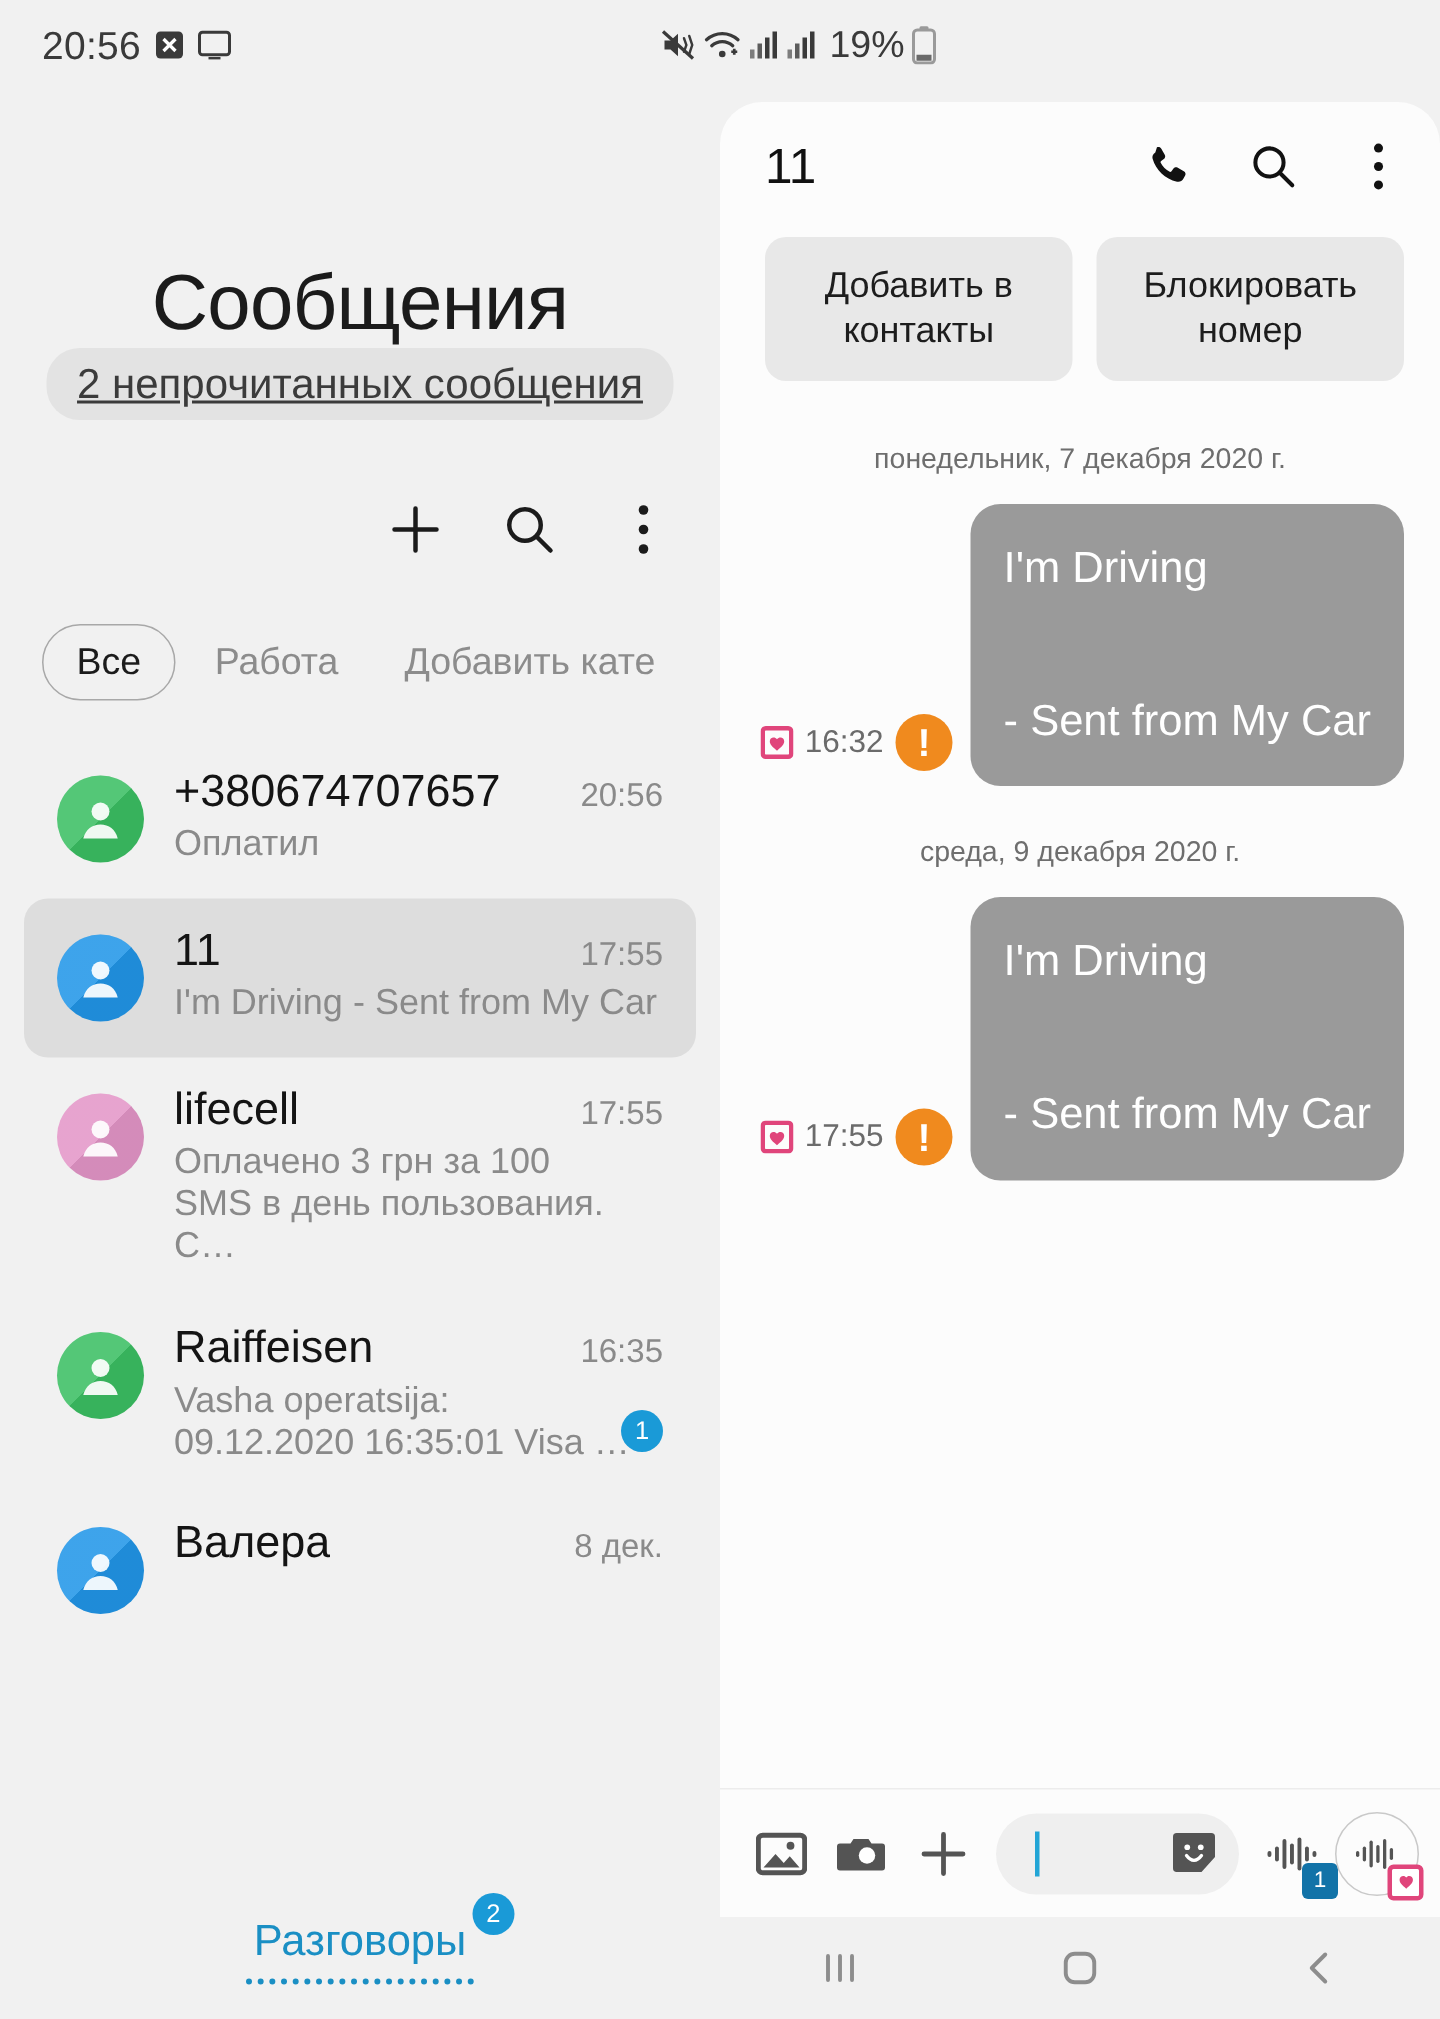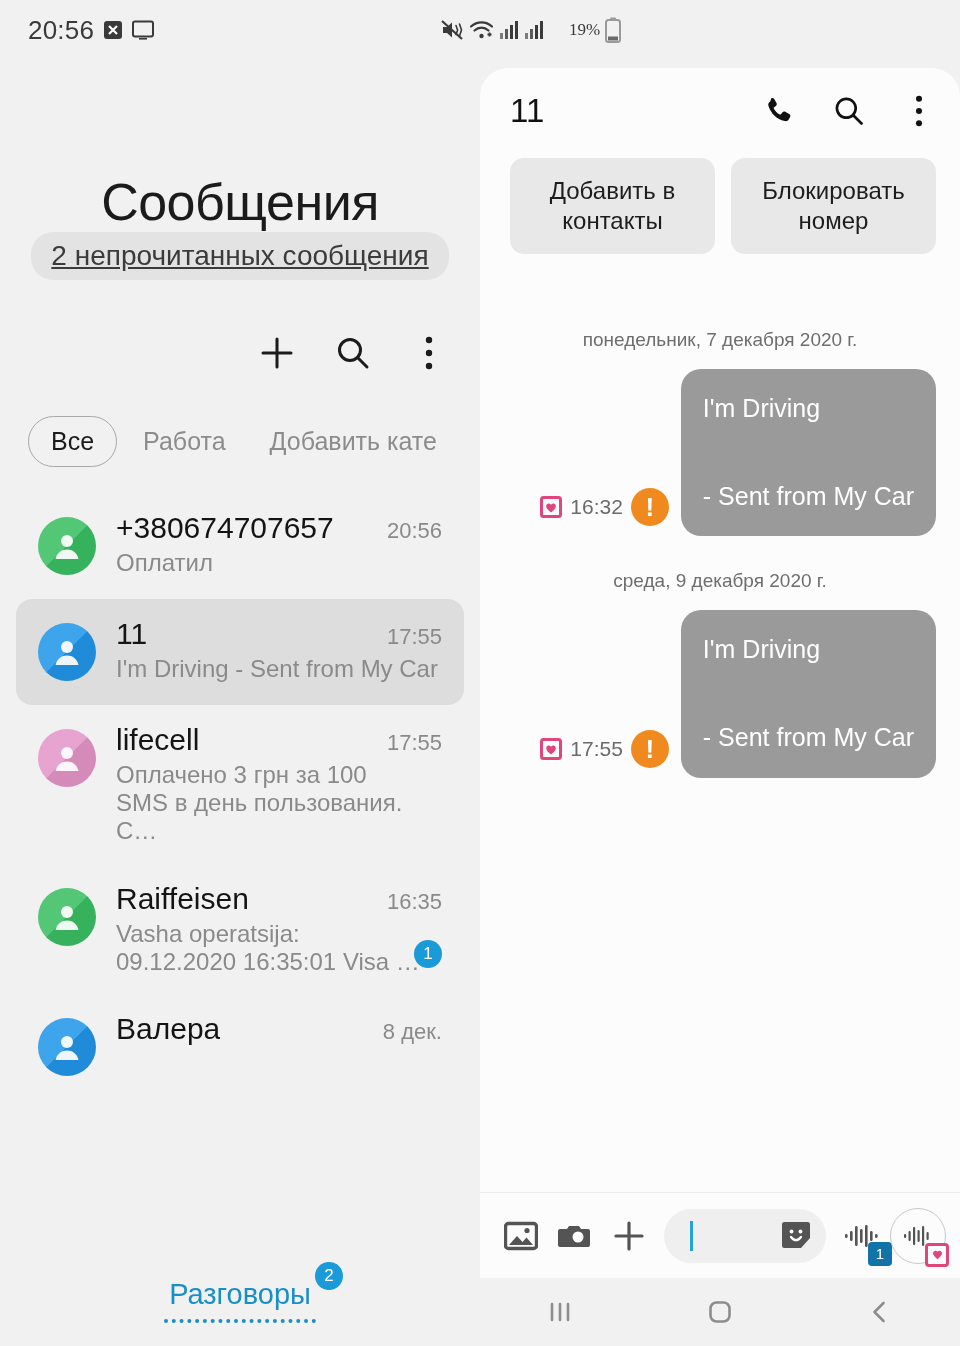--- a/index.html
+++ b/index.html
@@ -15,21 +15,21 @@
   .statusbar {
     position: absolute; top: 0; left: 0; width: 960px; height: 60px;
     display: flex; align-items: center;
   }
   .sb-left { display: flex; align-items: center; gap: 9px; margin-left: 28px; }
   .sb-clock { font-size: 26px; color: #3a3a3a; letter-spacing: .2px; }
   .sb-right {
     position: absolute; left: 440px; top: 0; height: 60px;
     display: flex; align-items: center; gap: 5px;
   }
-  .sb-battery-text { font-size: 17px; color: #3a3a3a; margin-left: 20px; font-family: Liberation Serif, serif; }
+  .sb-battery-text { font-size: 25px; color: #3a3a3a; margin-left: 4px; }
   .ico { display: inline-block; line-height: 0; }
 
   
   .left-pane {
     position: absolute; left: 0; top: 60px; width: 480px; height: 1286px;
     background: #f1f1f1; overflow: hidden;
   }
   .title-area { padding: 115px 0 0 0; text-align: center; }
   .app-title {
     font-size: 52px; color: #1b1b1b; font-weight: 400; letter-spacing: -.5px;
@@ -121,33 +121,33 @@
   .ch-btn { width: 42px; height: 42px; display: flex; align-items: center; justify-content: center; }
 
   .action-row { display: flex; gap: 16px; padding: 16px 24px 0 30px; }
   .action-btn {
     background: #e8e8e8; border-radius: 14px; border: 0;
     font-size: 24px; color: #1d1d1d; line-height: 1.25;
     padding: 18px 12px; text-align: center; flex: 1 1 0; min-width: 0;
     font-family: "Liberation Sans", sans-serif;
   }
 
-  .thread { padding: 28px 24px 0 24px; margin-top: 33px; }
+  .thread { padding: 28px 24px 0 24px; }
   .date-sep { text-align: center; font-size: 19px; color: #6e6e6e; padding: 14px 0 18px; }
   .msg-row { display: flex; align-items: flex-end; justify-content: flex-end; gap: 12px; }
   .msg-meta { display: flex; align-items: center; gap: 8px; padding-bottom: 10px; }
   .msg-time { font-size: 21px; color: #6b6b6b; }
   .fail-dot {
     width: 38px; height: 38px; border-radius: 50%; background: #f08a1e;
     display: flex; align-items: center; justify-content: center;
     color: #fff; font-size: 26px; font-weight: 700; line-height: 1;
   }
   .bubble {
     background: #9a9a9a; color: #ffffff; border-radius: 20px;
-    padding: 18px 22px; max-width: 300px; font-size: 25px; line-height: 1.75;
+    padding: 18px 22px; max-width: 300px; font-size: 29px; line-height: 1.75;
     white-space: pre-line;
   }
 
   
   .compose {
     position: absolute; left: 0; bottom: 0; width: 480px; height: 86px;
     background: #fcfcfc; border-top: 1px solid #ececec;
     display: flex; align-items: center; gap: 0; padding: 0 14px;
   }
   .cmp-btn { width: 54px; height: 54px; display: flex; align-items: center; justify-content: center; position: relative; }

